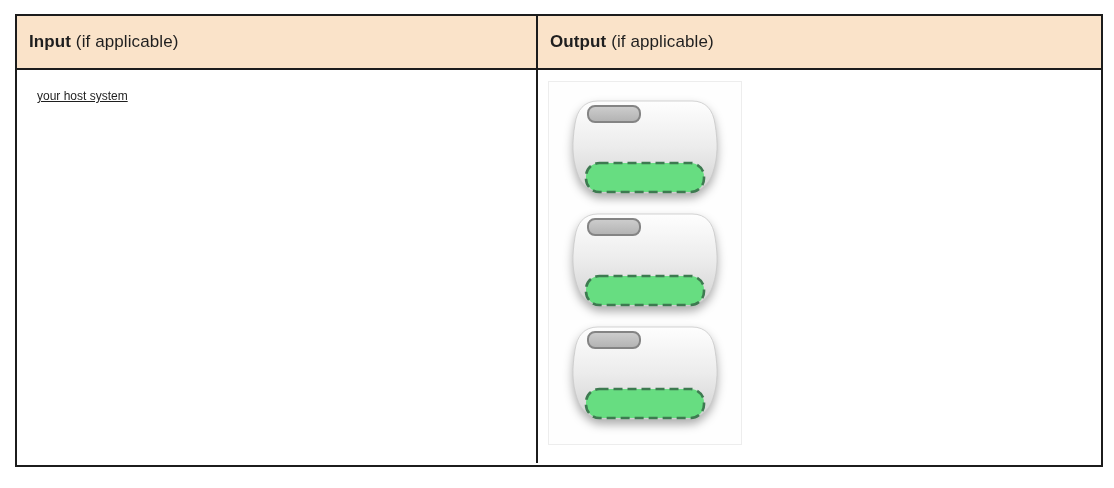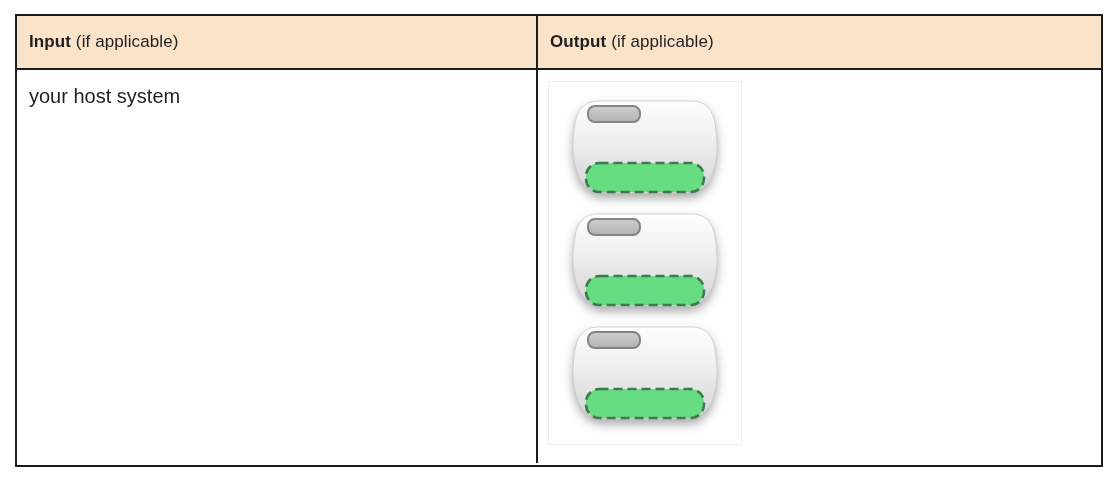--- a/index.html
+++ b/index.html
@@ -39,23 +39,24 @@
     align-items: center;
     padding-left: 12px;
     font-size: 17px;
     letter-spacing: 0.1px;
     white-space: pre;
   }
   .header-cell .hdr-bold { font-weight: bold; }
   .cell-divider-right { border-right: 2px solid var(--table-border); }
   .body-row { height: 393px; }
   .input-cell {
-    padding: 16px 12px;
-    font-size: 20px;
+    padding: 16px 20px;
+    font-size: 12px;
     line-height: 21px;
+    text-decoration: underline;
   }
   .output-cell { position: relative; }
   .figure-panel {
     position: absolute;
     left: 10px; top: 11px;
     width: 194px; height: 364px;
     background: #fefefe;
     border: 1px solid var(--panel-border);
     display: flex;
     flex-direction: column;

